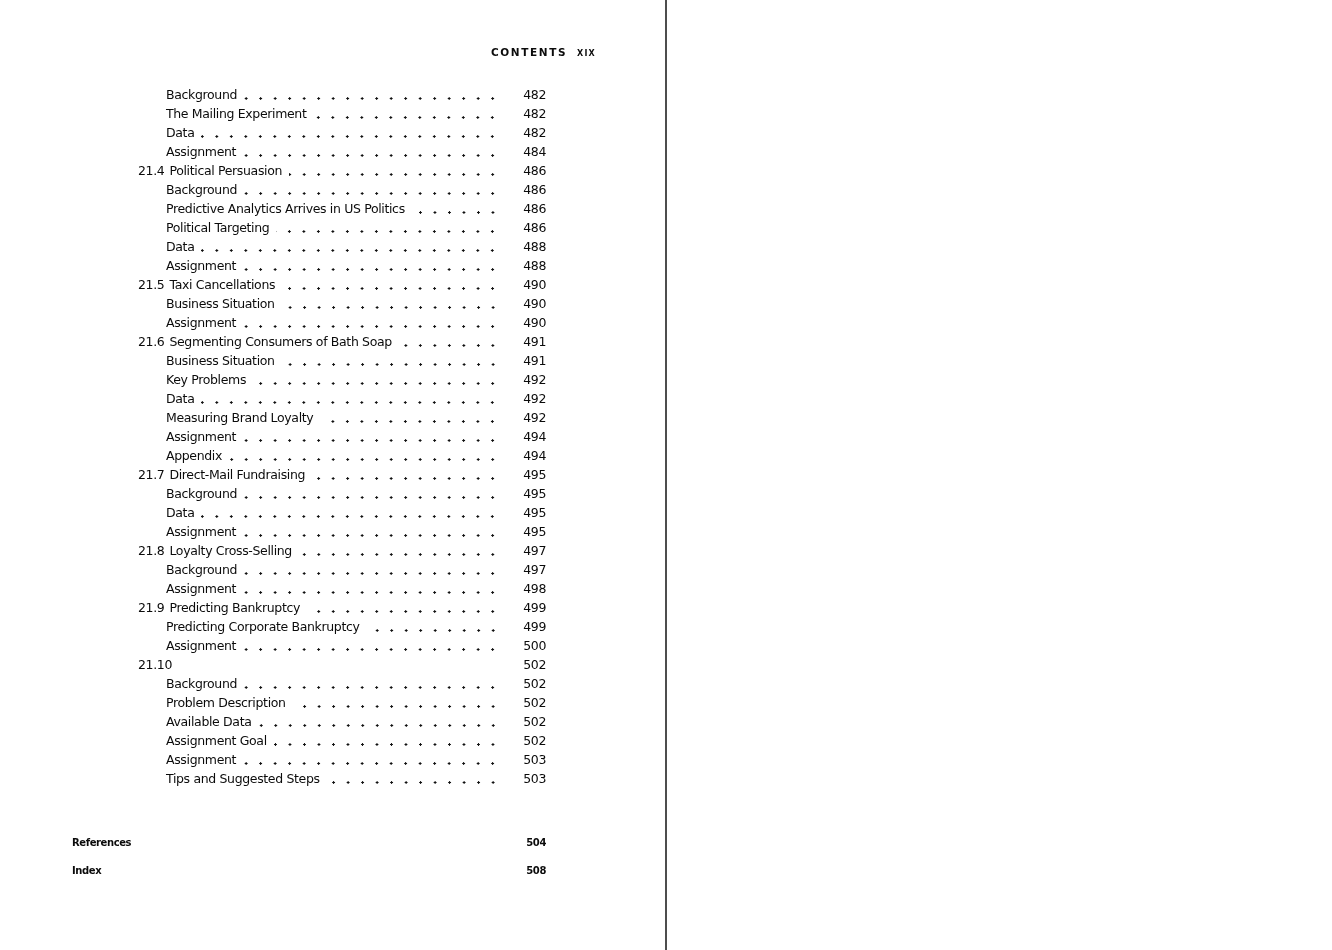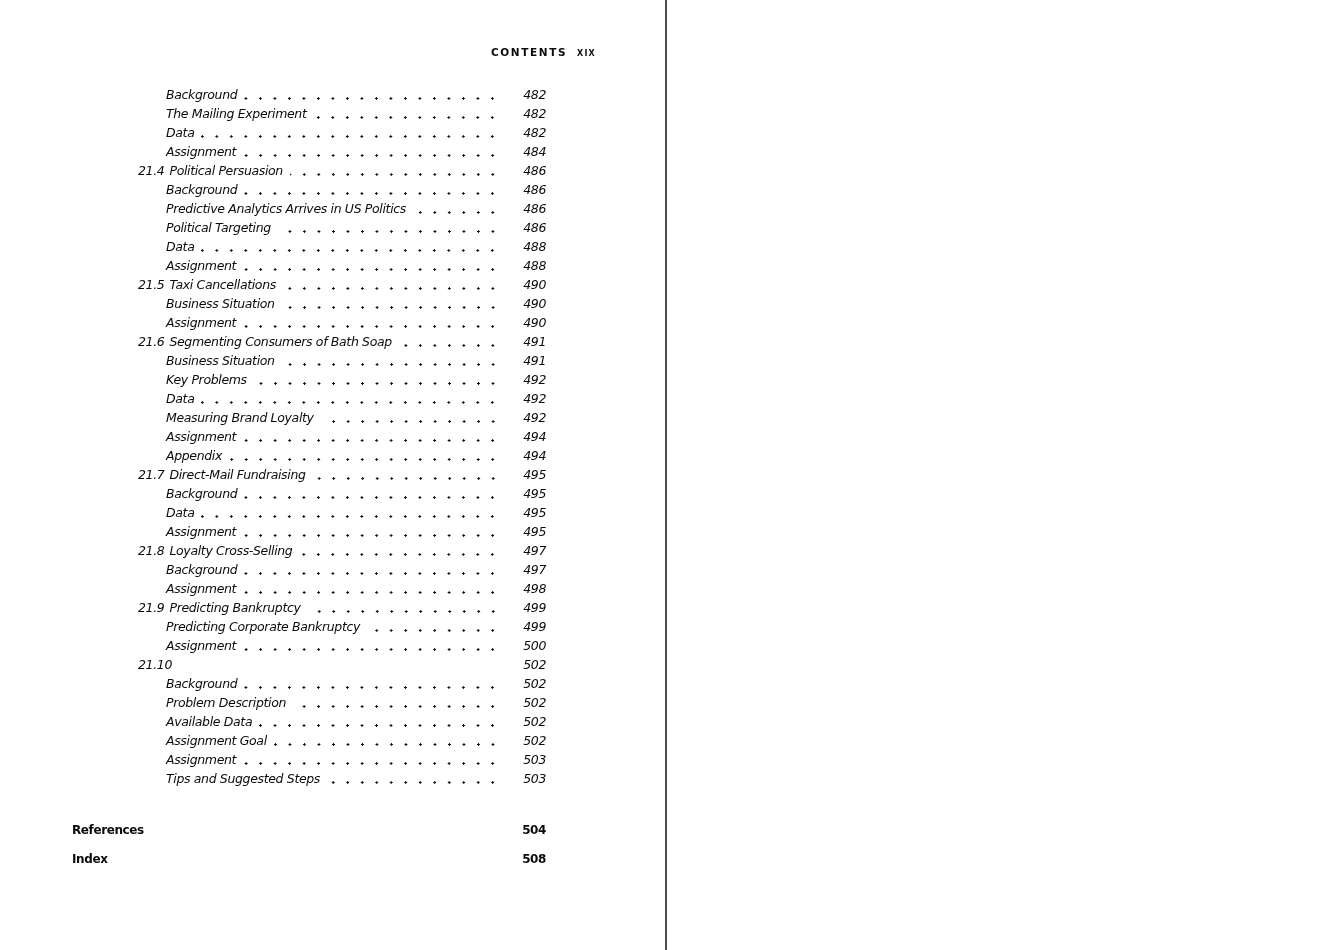--- a/index.html
+++ b/index.html
@@ -54,21 +54,20 @@
     width: 408px;
   }
   .toc-row {
     display: flex;
     align-items: baseline;
     line-height: 19px;
     height: 19px;
     font-size: 12.5px;
     letter-spacing: -0.35px;
     white-space: nowrap;
-    font-style: italic;
   }
   .toc-row.lvl2 { padding-left: 28px; }
   .entry-num { margin-right: 5px; }
   .dot-leader {
     flex: 1 1 auto;
     min-width: 6px;
     align-self: stretch;
     margin-left: 7px;
     margin-right: 14px;
     background-image: radial-gradient(circle, #111 1.1px, rgba(0,0,0,0) 1.4px);
@@ -83,24 +82,24 @@
     text-align: right;
   }
   .backmatter {
     position: absolute;
     left: 72px;
     top: 822px;
     width: 474px;
   }
   .bm-row {
     display: flex;
-    align-items: flex-start;
+    align-items: flex-end;
     height: 28.5px;
     line-height: 17px;
-    font-size: 12px;
+    font-size: 10px;
     font-weight: bold;
     letter-spacing: -0.4px;
     white-space: nowrap;
   }
   .bm-spacer { flex: 1 1 auto; }
   .bm-page {
     flex: 0 0 auto;
     width: 32px;
     text-align: right;
   }

